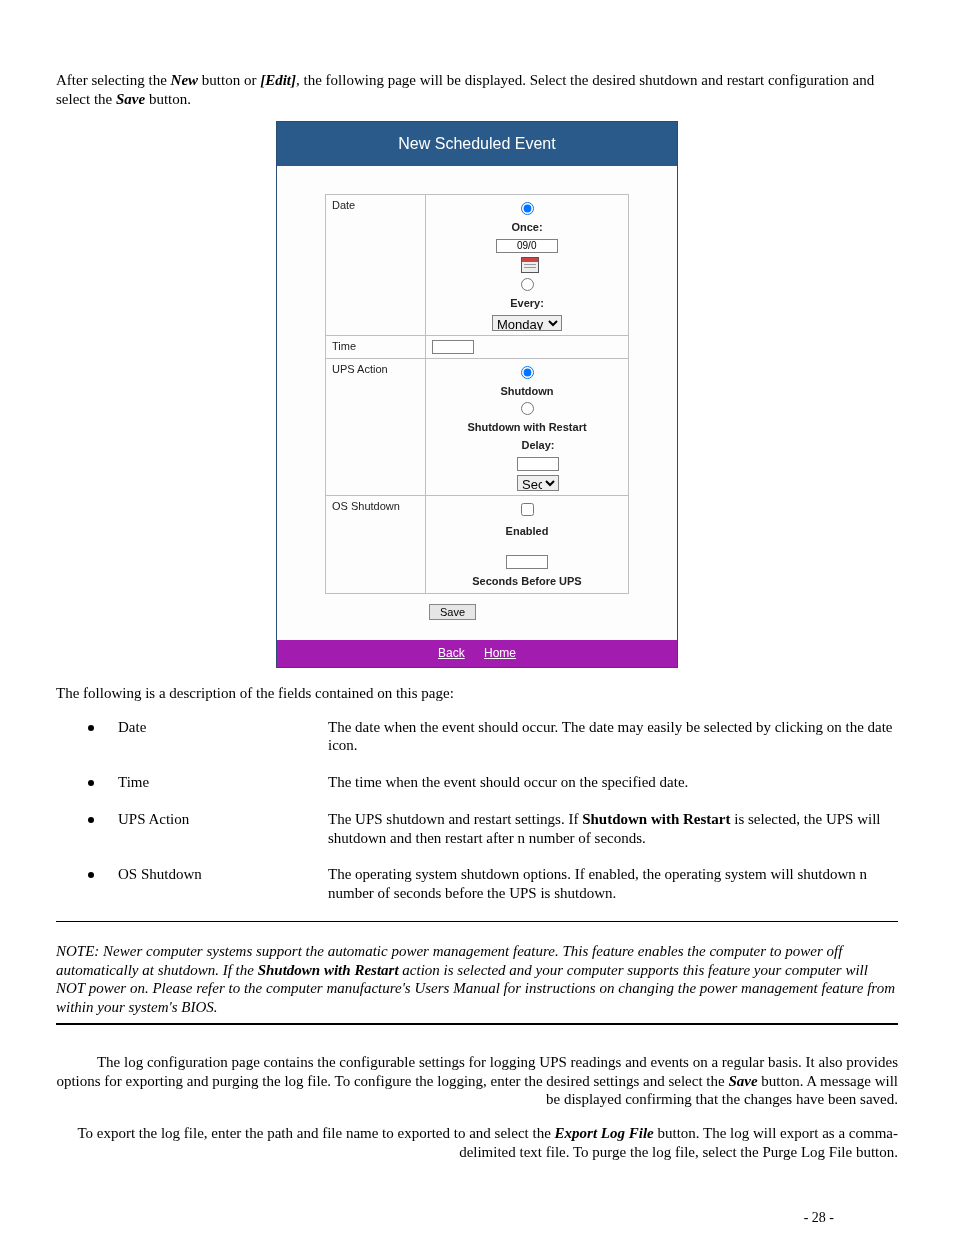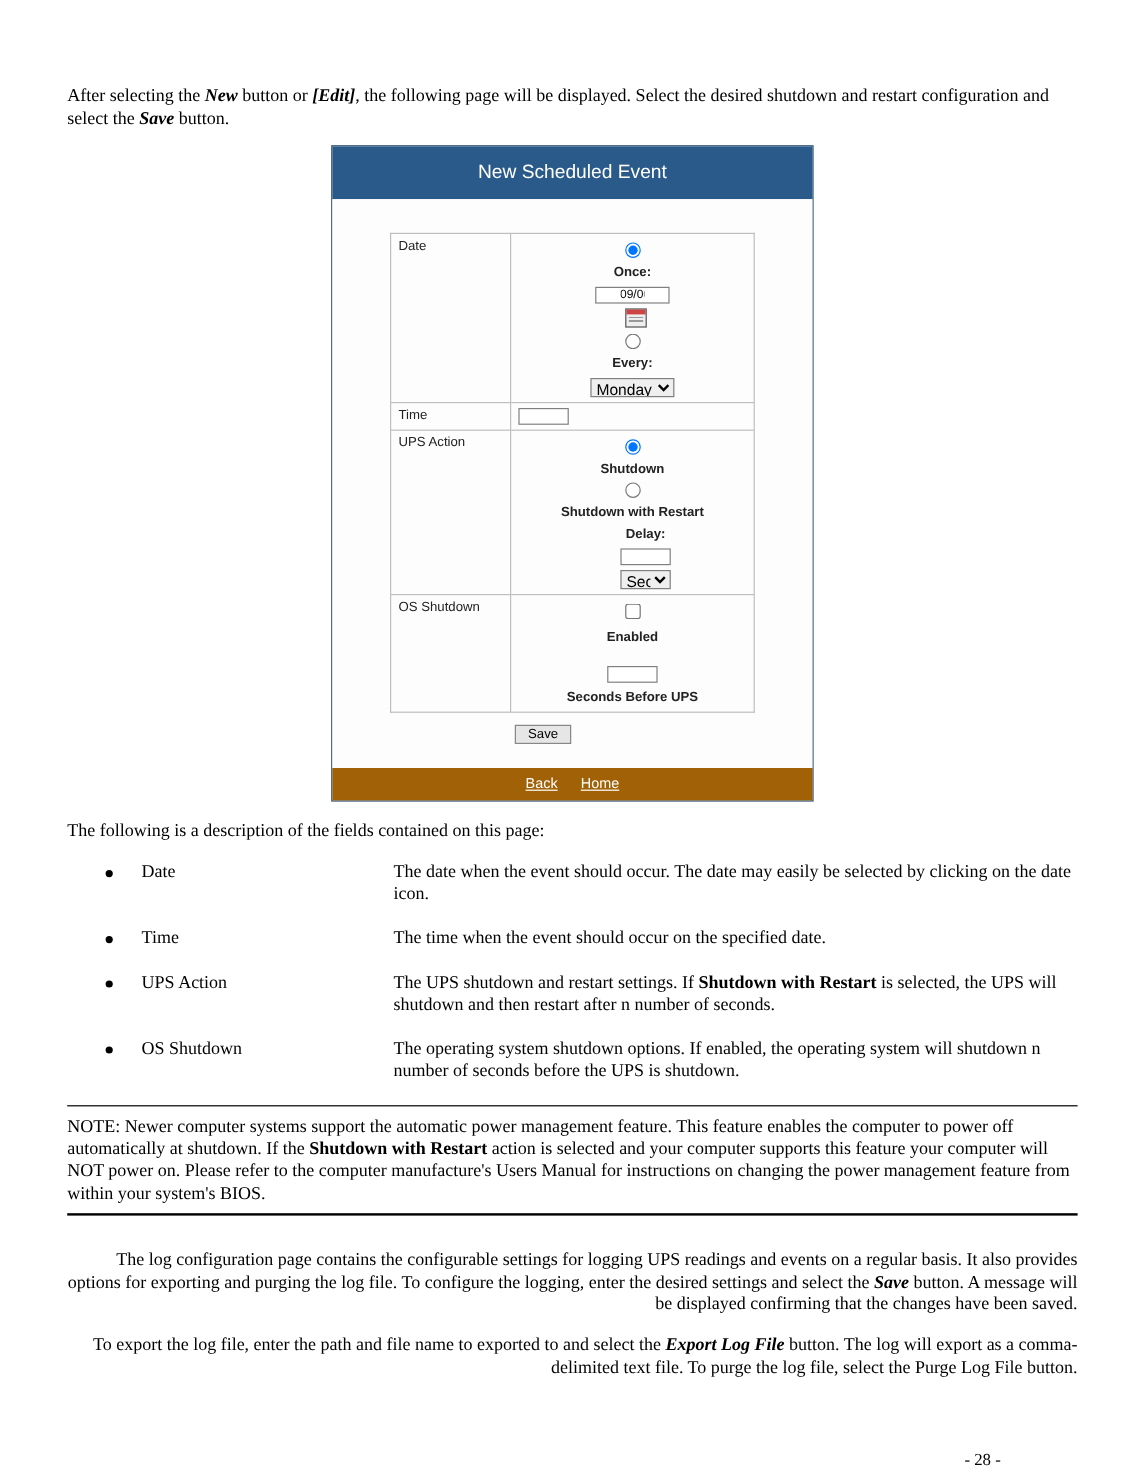--- a/index.html
+++ b/index.html
@@ -83,21 +83,21 @@
   }
   .save-row { text-align: left; padding-top: 10px; }
   .save-btn {
     font-size: 11px;
     padding: 1px 10px;
     background: #e6e6e6;
     border: 1px solid #888;
     font-family: Arial, Helvetica, sans-serif;
   }
   .panel-footer {
-    background: #a16207;
+    background: #a21caf;
     color: #fff;
     text-align: center;
     padding: 6px 4px;
     font-size: 12px;
   }
   .panel-footer a {
     color: #fff;
     text-decoration: underline;
     margin: 0 8px;
     cursor: pointer;
@@ -122,22 +122,23 @@
     flex: none;
   }
   .term {
     width: 210px;
     flex: none;
   }
   .def { flex: 1; }
   .note-block {
     border-top: 1px solid #000;
     border-bottom: 2px solid #000;
-    padding: 8px 0 6px 0;
+    padding: 20px 0 6px 0;
     margin-bottom: 28px;
+    font-style: italic;
   }
   h1.section {
     font-size: 20px;
     font-weight: bold;
     margin: 0 0 18px 0;
   }
   h2.sub {
     font-size: 16px;
     font-weight: bold;
     margin: 0 0 14px 0;

